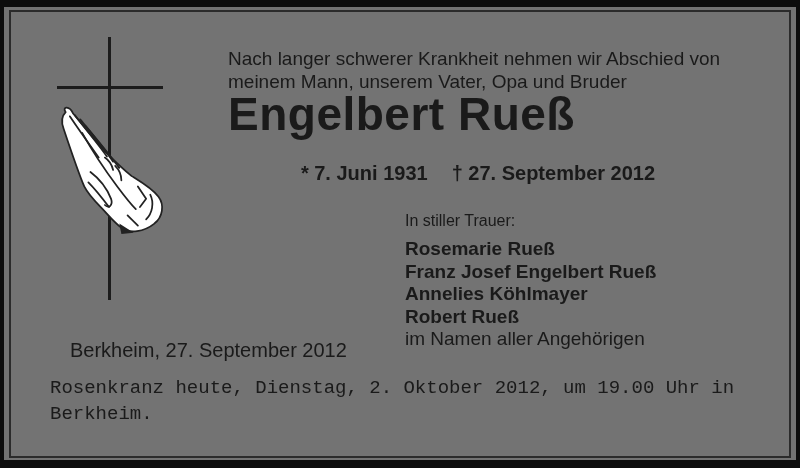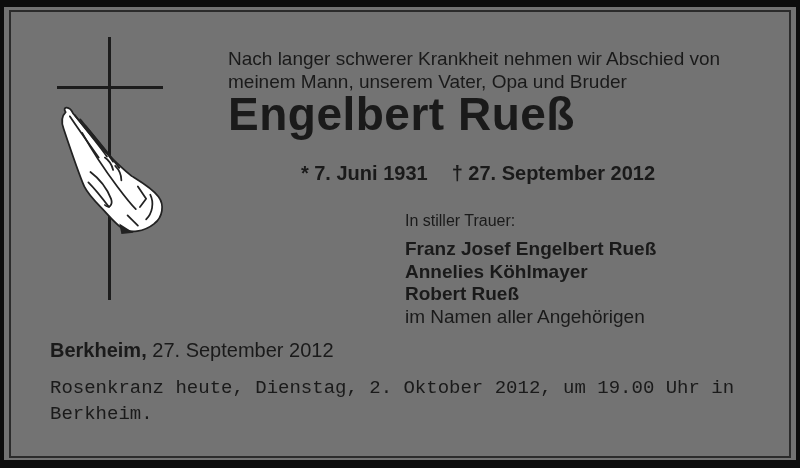--- a/index.html
+++ b/index.html
@@ -64,21 +64,21 @@
   }
   .mourners {
     position: absolute; left: 405px; top: 238px;
     font-size: 19px; line-height: 22.5px; font-weight: 700;
   }
   .mourners .closing { font-weight: 400; }
   .place-date {
     position: absolute; left: 50px; top: 339px;
     font-size: 20px;
   }
-  .place-date .place { font-weight: 700; }
+  .place-date .place { font-weight: 400; margin-left: 20px; }
   .announcements {
     position: absolute; left: 50px; top: 375px; width: 702px;
     font-size: 19px; line-height: 26px;
   }
   .announcements p { margin: 0; font-family: Liberation Mono, monospace; }
 </style>
 </head>
 <body>
 
 <div class="page">
@@ -117,20 +117,21 @@
   <p class="intro">Nach langer schwerer Krankheit nehmen wir Abschied von meinem Mann, unserem Vater, Opa und Bruder</p>
 
   <div class="name">Engelbert Rueß</div>
 
   <div class="dates">
     <span class="birth">* 7. Juni 1931</span><span class="death">† 27. September 2012</span>
   </div>
 
   <div class="trauer-heading">In stiller Trauer:</div>
   <div class="mourners">
+    <div>Rosemarie Rueß</div>
     <div>Franz Josef Engelbert Rueß</div>
     <div>Annelies Köhlmayer</div>
     <div>Robert Rueß</div>
     <div class="closing">im Namen aller Angehörigen</div>
   </div>
 
   <div class="place-date">
     <span class="place">Berkheim,</span>
     <span>27. September 2012</span>
   </div>

